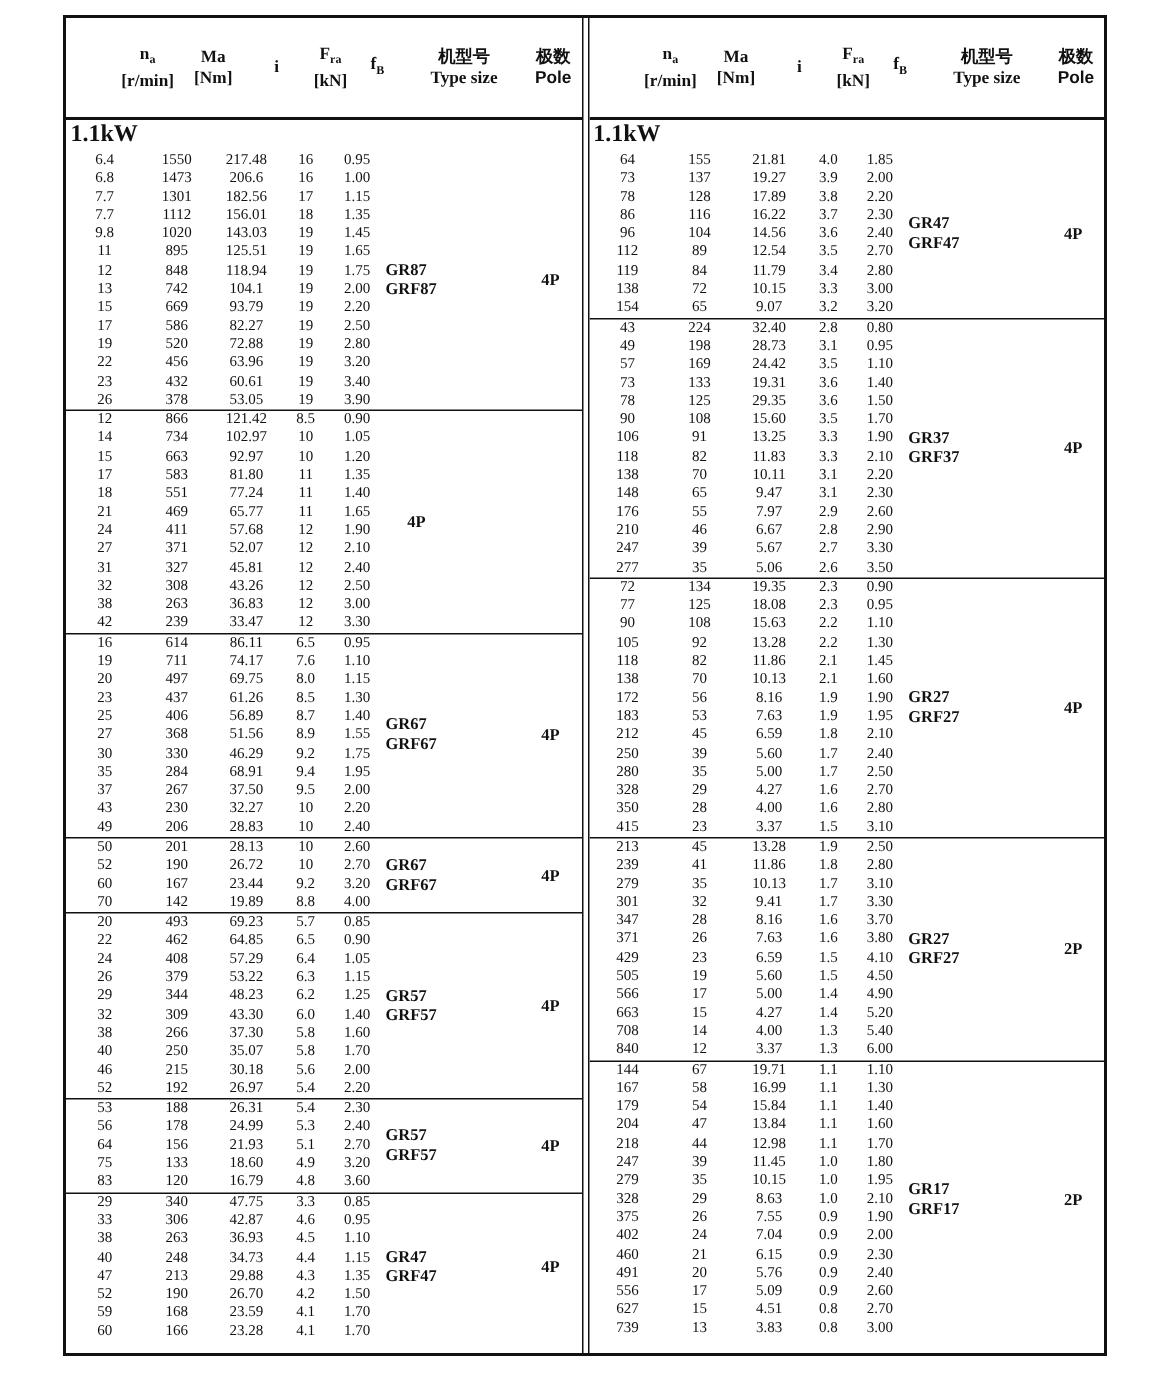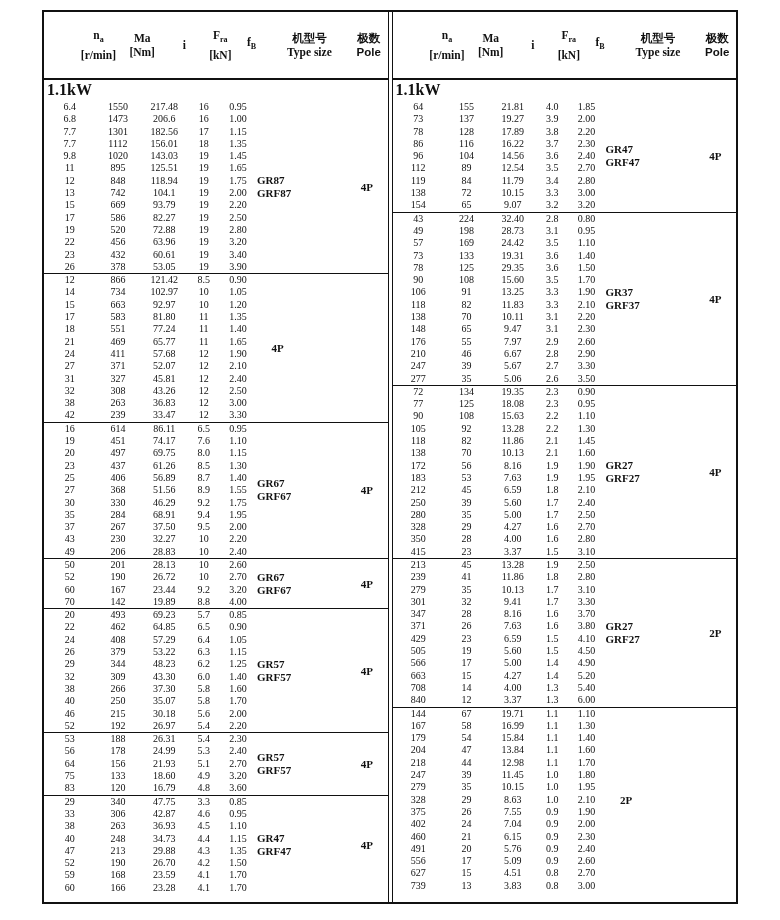--- a/index.html
+++ b/index.html
@@ -268,21 +268,21 @@
             <div class="rows">
               <div class="row">
                 <div class="cell">16</div>
                 <div class="cell">614</div>
                 <div class="cell">86.11</div>
                 <div class="cell">6.5</div>
                 <div class="cell">0.95</div>
               </div>
               <div class="row">
                 <div class="cell">19</div>
-                <div class="cell">451</div>
+                <div class="cell">711</div>
                 <div class="cell">74.17</div>
                 <div class="cell">7.6</div>
                 <div class="cell">1.10</div>
               </div>
               <div class="row">
                 <div class="cell">20</div>
                 <div class="cell">497</div>
                 <div class="cell">69.75</div>
                 <div class="cell">8.0</div>
                 <div class="cell">1.15</div>
@@ -1088,18 +1088,22 @@
                 <div class="cell">2.70</div>
               </div>
               <div class="row">
                 <div class="cell">739</div>
                 <div class="cell">13</div>
                 <div class="cell">3.83</div>
                 <div class="cell">0.8</div>
                 <div class="cell">3.00</div>
               </div>
             </div>
+            <div class="typecol">
+              <div class="type-line">GR17</div>
+              <div class="type-line">GRF17</div>
+            </div>
             <div class="polecol">2P</div>
           </div>
         </div>
       </div>
   </div>
 </div>
 
 </body></html>

